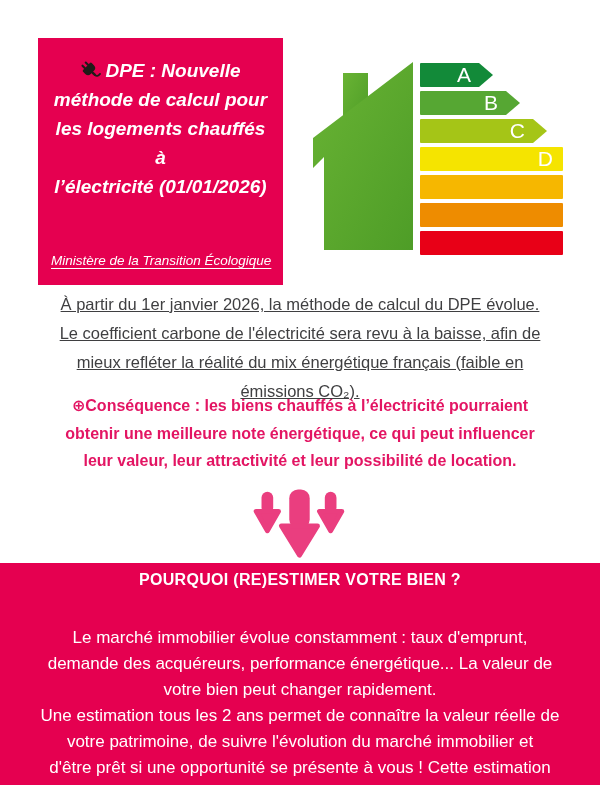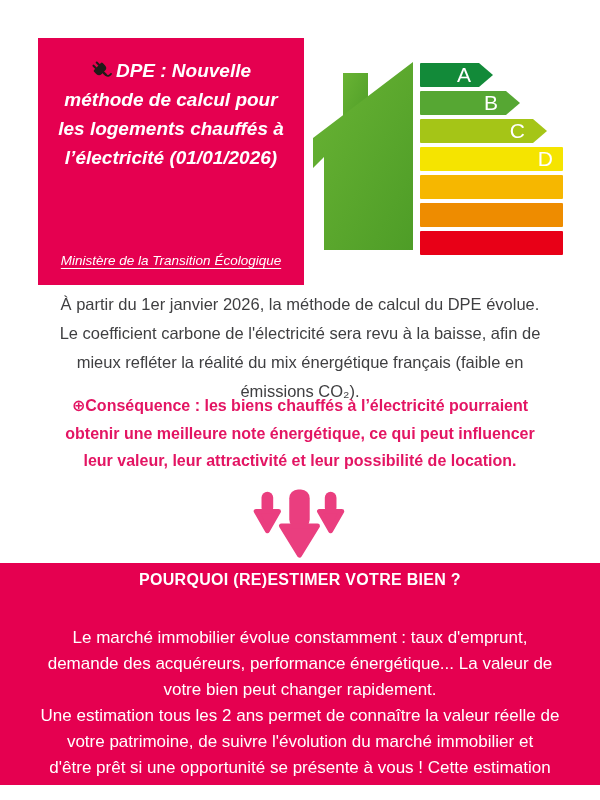--- a/index.html
+++ b/index.html
@@ -5,21 +5,21 @@
   html,body{margin:0;padding:0;}
   body{
     width:600px;height:800px;background:#ffffff;overflow:hidden;
     font-family:"Liberation Sans","DejaVu Sans",sans-serif;
     position:relative;
   }
   .flyer{position:relative;width:600px;height:800px;background:#fff;}
 
   
   .header-card{
-    position:absolute;left:38px;top:38px;width:266px;height:247px;
+    position:absolute;left:38px;top:38px;width:245px;height:247px;
     background:var(--pink,#E50050);color:#fff;box-sizing:border-box;
     padding:18px 13px 0 13px;
   }
   .card-title{
     font-style:italic;font-weight:600;font-size:19px;line-height:29px;
     text-align:center;white-space:pre-line;
   }
   .plug-icon{display:inline-block;width:21px;height:21px;vertical-align:-4px;margin-right:4px;}
   .card-source{
     position:absolute;left:13px;right:13px;top:182px;text-align:center;
@@ -40,21 +40,21 @@
     padding-right:22px;
   }
   .dpe-label{
     color:#fff;font-size:21px;line-height:24px;font-weight:400;
   }
 
   
   .intro-text{
     position:absolute;left:0;top:290px;width:600px;box-sizing:border-box;
     padding:0 10px;text-align:center;white-space:pre-line;
-    color:var(--gray,#3F3F41);font-size:16.5px;line-height:29px;font-weight:500;
+    color:var(--gray,#3F3F41);font-size:16.5px;line-height:29px;font-weight:500;text-decoration:underline;
   }
   .consequence-text{
     position:absolute;left:0;top:392px;width:600px;box-sizing:border-box;
     padding:0 8px;text-align:center;white-space:pre-line;
     color:var(--pinktext,#E31563);font-size:16px;line-height:27.5px;font-weight:bold;
   }
 
   
   .down-arrows{position:absolute;left:244px;top:486px;width:110px;height:74px;color:var(--arrow,#EA3E7F);}
 

